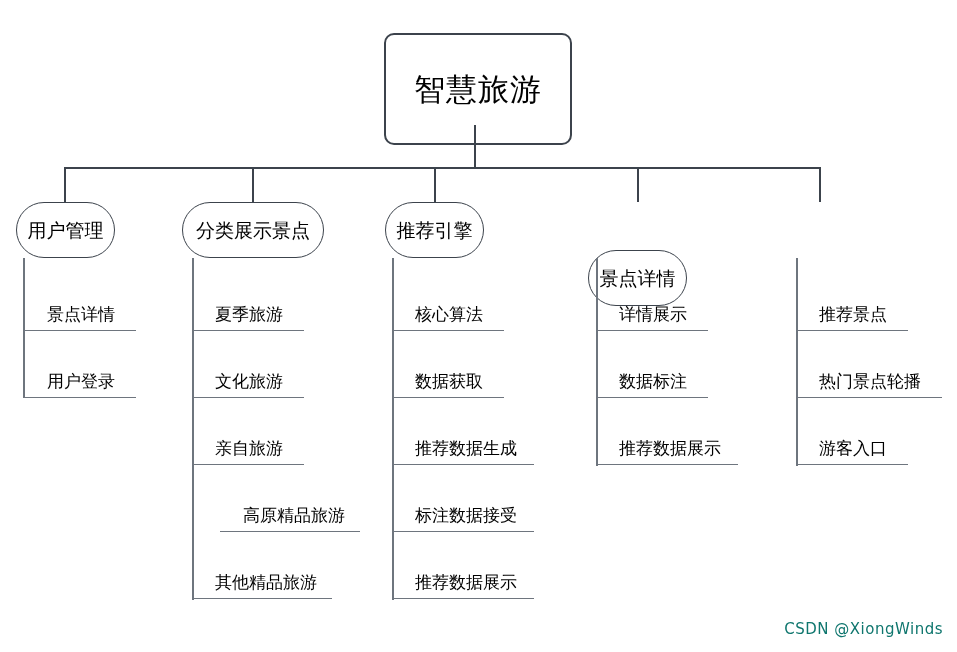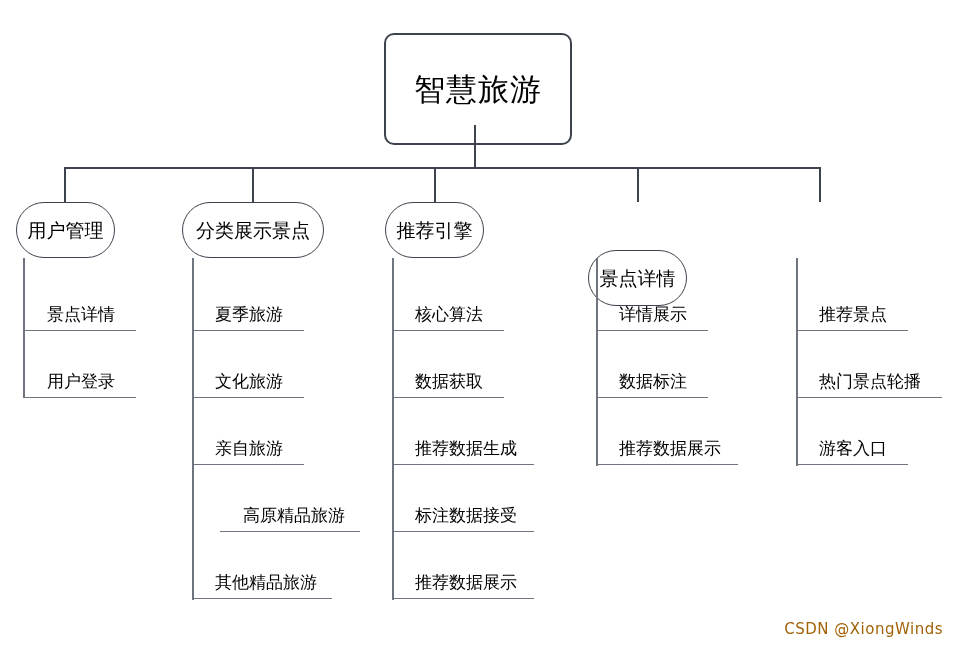--- a/index.html
+++ b/index.html
@@ -102,21 +102,21 @@
     height: 1px;
     background: #6e757e;
   }
 
   
   .watermark {
     position: absolute;
     right: 14px;
     bottom: 14px;
     font-size: 15px;
-    color: #a16207;
+    color: #0f766e;
     letter-spacing: 0.5px;
     white-space: nowrap;
   }
 </style>
 </head>
 <body>
 
 <div id="canvas">
 
   <div class="root-node">

